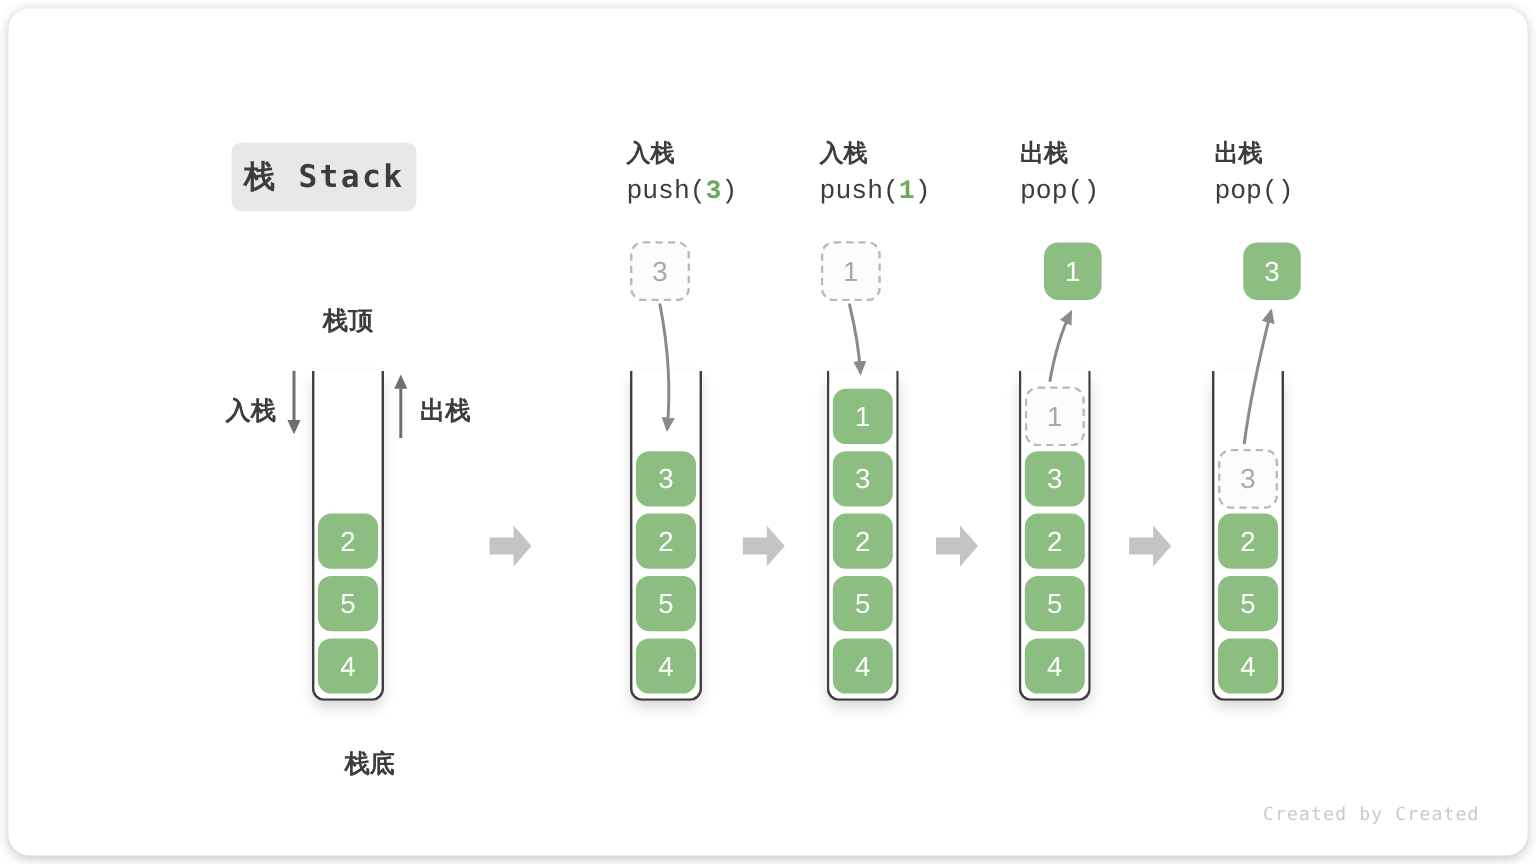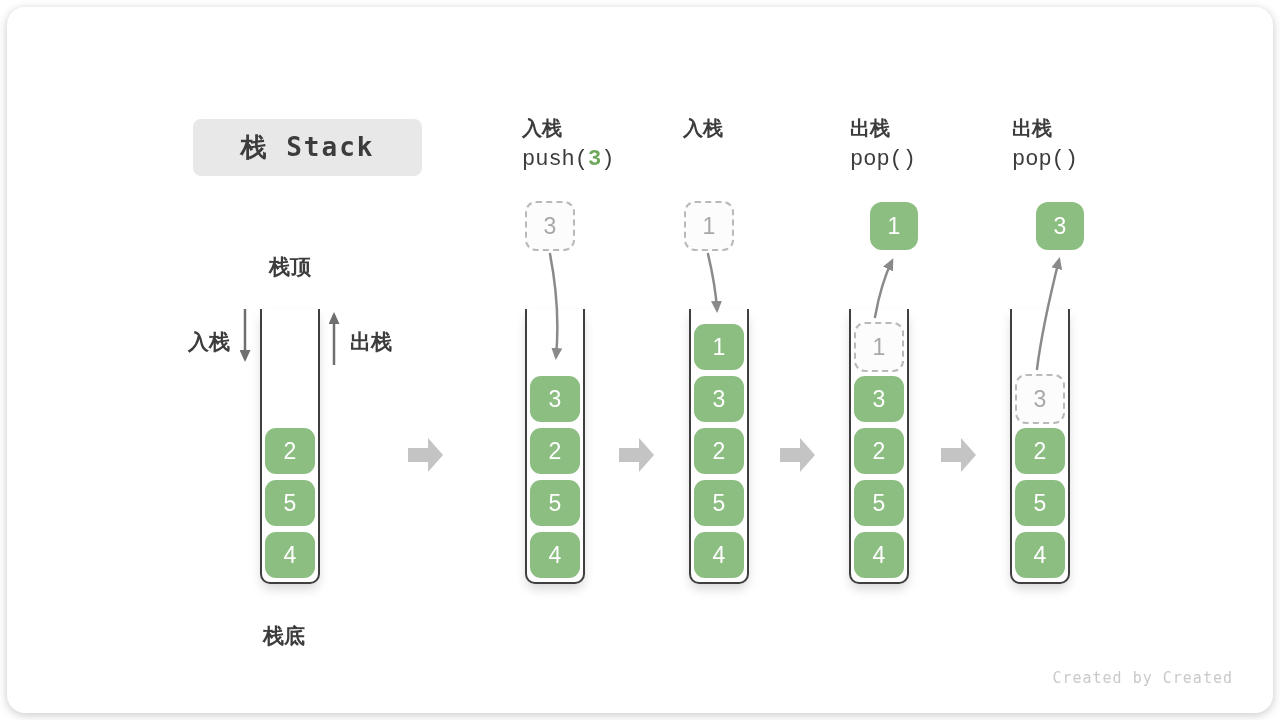--- a/index.html
+++ b/index.html
@@ -4,21 +4,21 @@
 <style>
   * { margin: 0; padding: 0; box-sizing: border-box; }
   html, body { width: 1280px; height: 720px; background: #ffffff; overflow: hidden;
     font-family: "Liberation Sans", sans-serif; }
   #card {
     position: absolute; left: 7px; top: 7px; width: 1266px; height: 706px;
     background: #ffffff; border-radius: 18px;
     box-shadow: 0 2px 10px rgba(0,0,0,0.22);
   }
   #title-box {
-    position: absolute; left: 186px; top: 112px; width: 229px; height: 57px;
+    position: absolute; left: 186px; top: 112px; width: 154px; height: 57px;
     background: #e8e8e8; border-radius: 8px;
     display: flex; align-items: center; justify-content: center;
     font-family: "DejaVu Sans Mono", monospace;
     font-size: 26px; font-weight: bold; color: #3c3c3c; letter-spacing: 2px;
   }
   .zh-label { position: absolute; font-size: 21px; font-weight: bold; color: #3c3c3c; white-space: nowrap; }
   .centered { transform: translateX(-50%); }
   .op-label { position: absolute; top: 106px; width: 130px; }
   .op-zh { font-size: 20px; font-weight: bold; color: #3c3c3c; line-height: 30px; }
   .op-code { font-family: Liberation Mono, monospace; font-size: 22px; color: #3c3c3c; line-height: 34px; white-space: nowrap; }
@@ -51,30 +51,31 @@
 </head>
 <body>
 
 <div id="card">
 
   <div id="title-box">
     <span>栈 Stack</span>
   </div>
 
   <div class="zh-label centered" style="left:283px; top:246px;">栈顶</div>
-  <div class="zh-label centered" style="left:277px; top:615px;">栈底</div>
+  <div class="zh-label centered" style="left:301px; top:615px;">栈底</div>
   <div class="zh-label" style="left:181px; top:321px;">入栈</div>
   <div class="zh-label" style="left:343px; top:321px;">出栈</div>
 
   <div class="op-label" style="left:515px;">
     <div class="op-zh">入栈</div>
     <div class="op-code"><span>push(</span><span class="op-arg">3</span><span>)</span></div>
   </div>
   <div class="op-label" style="left:676px;">
     <div class="op-zh">入栈</div>
+    <div class="op-code"><span>push(</span><span class="op-arg">1</span><span>)</span></div>
   </div>
   <div class="op-label" style="left:843px;">
     <div class="op-zh">出栈</div>
     <div class="op-code"><span>pop(</span><span class="op-arg"></span><span>)</span></div>
   </div>
   <div class="op-label" style="left:1005px;">
     <div class="op-zh">出栈</div>
     <div class="op-code"><span>pop(</span><span class="op-arg"></span><span>)</span></div>
   </div>
 

